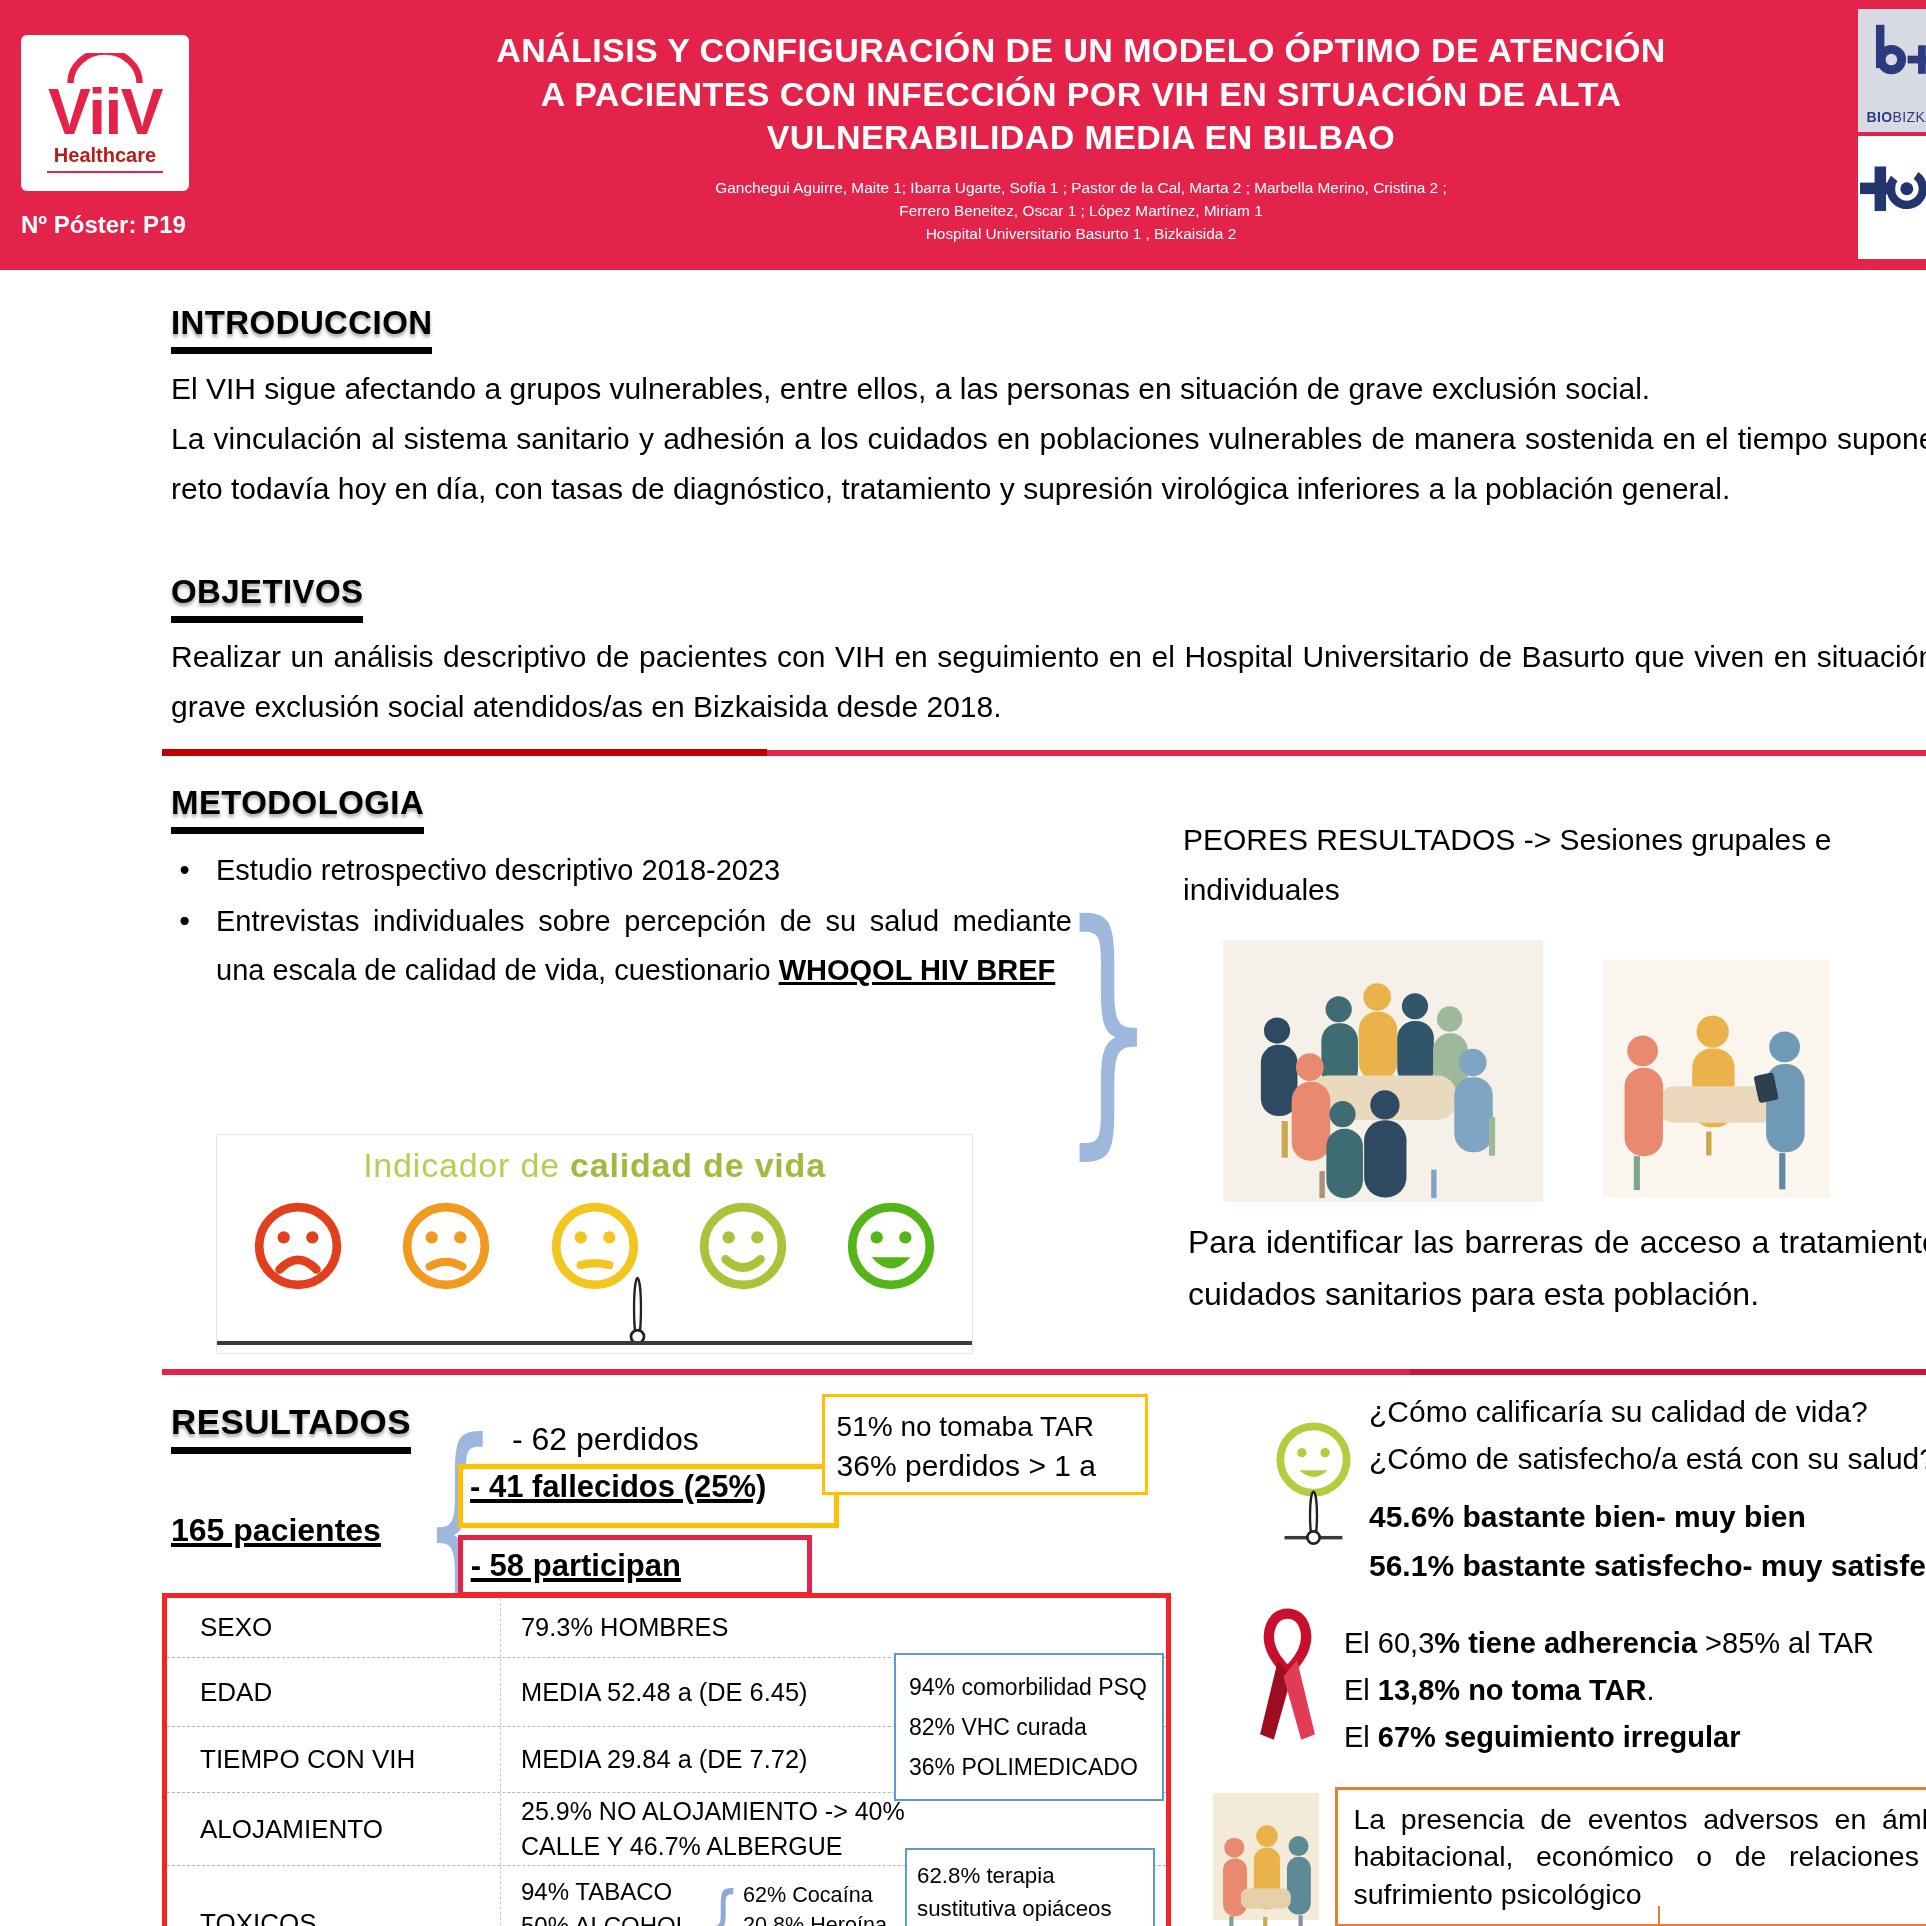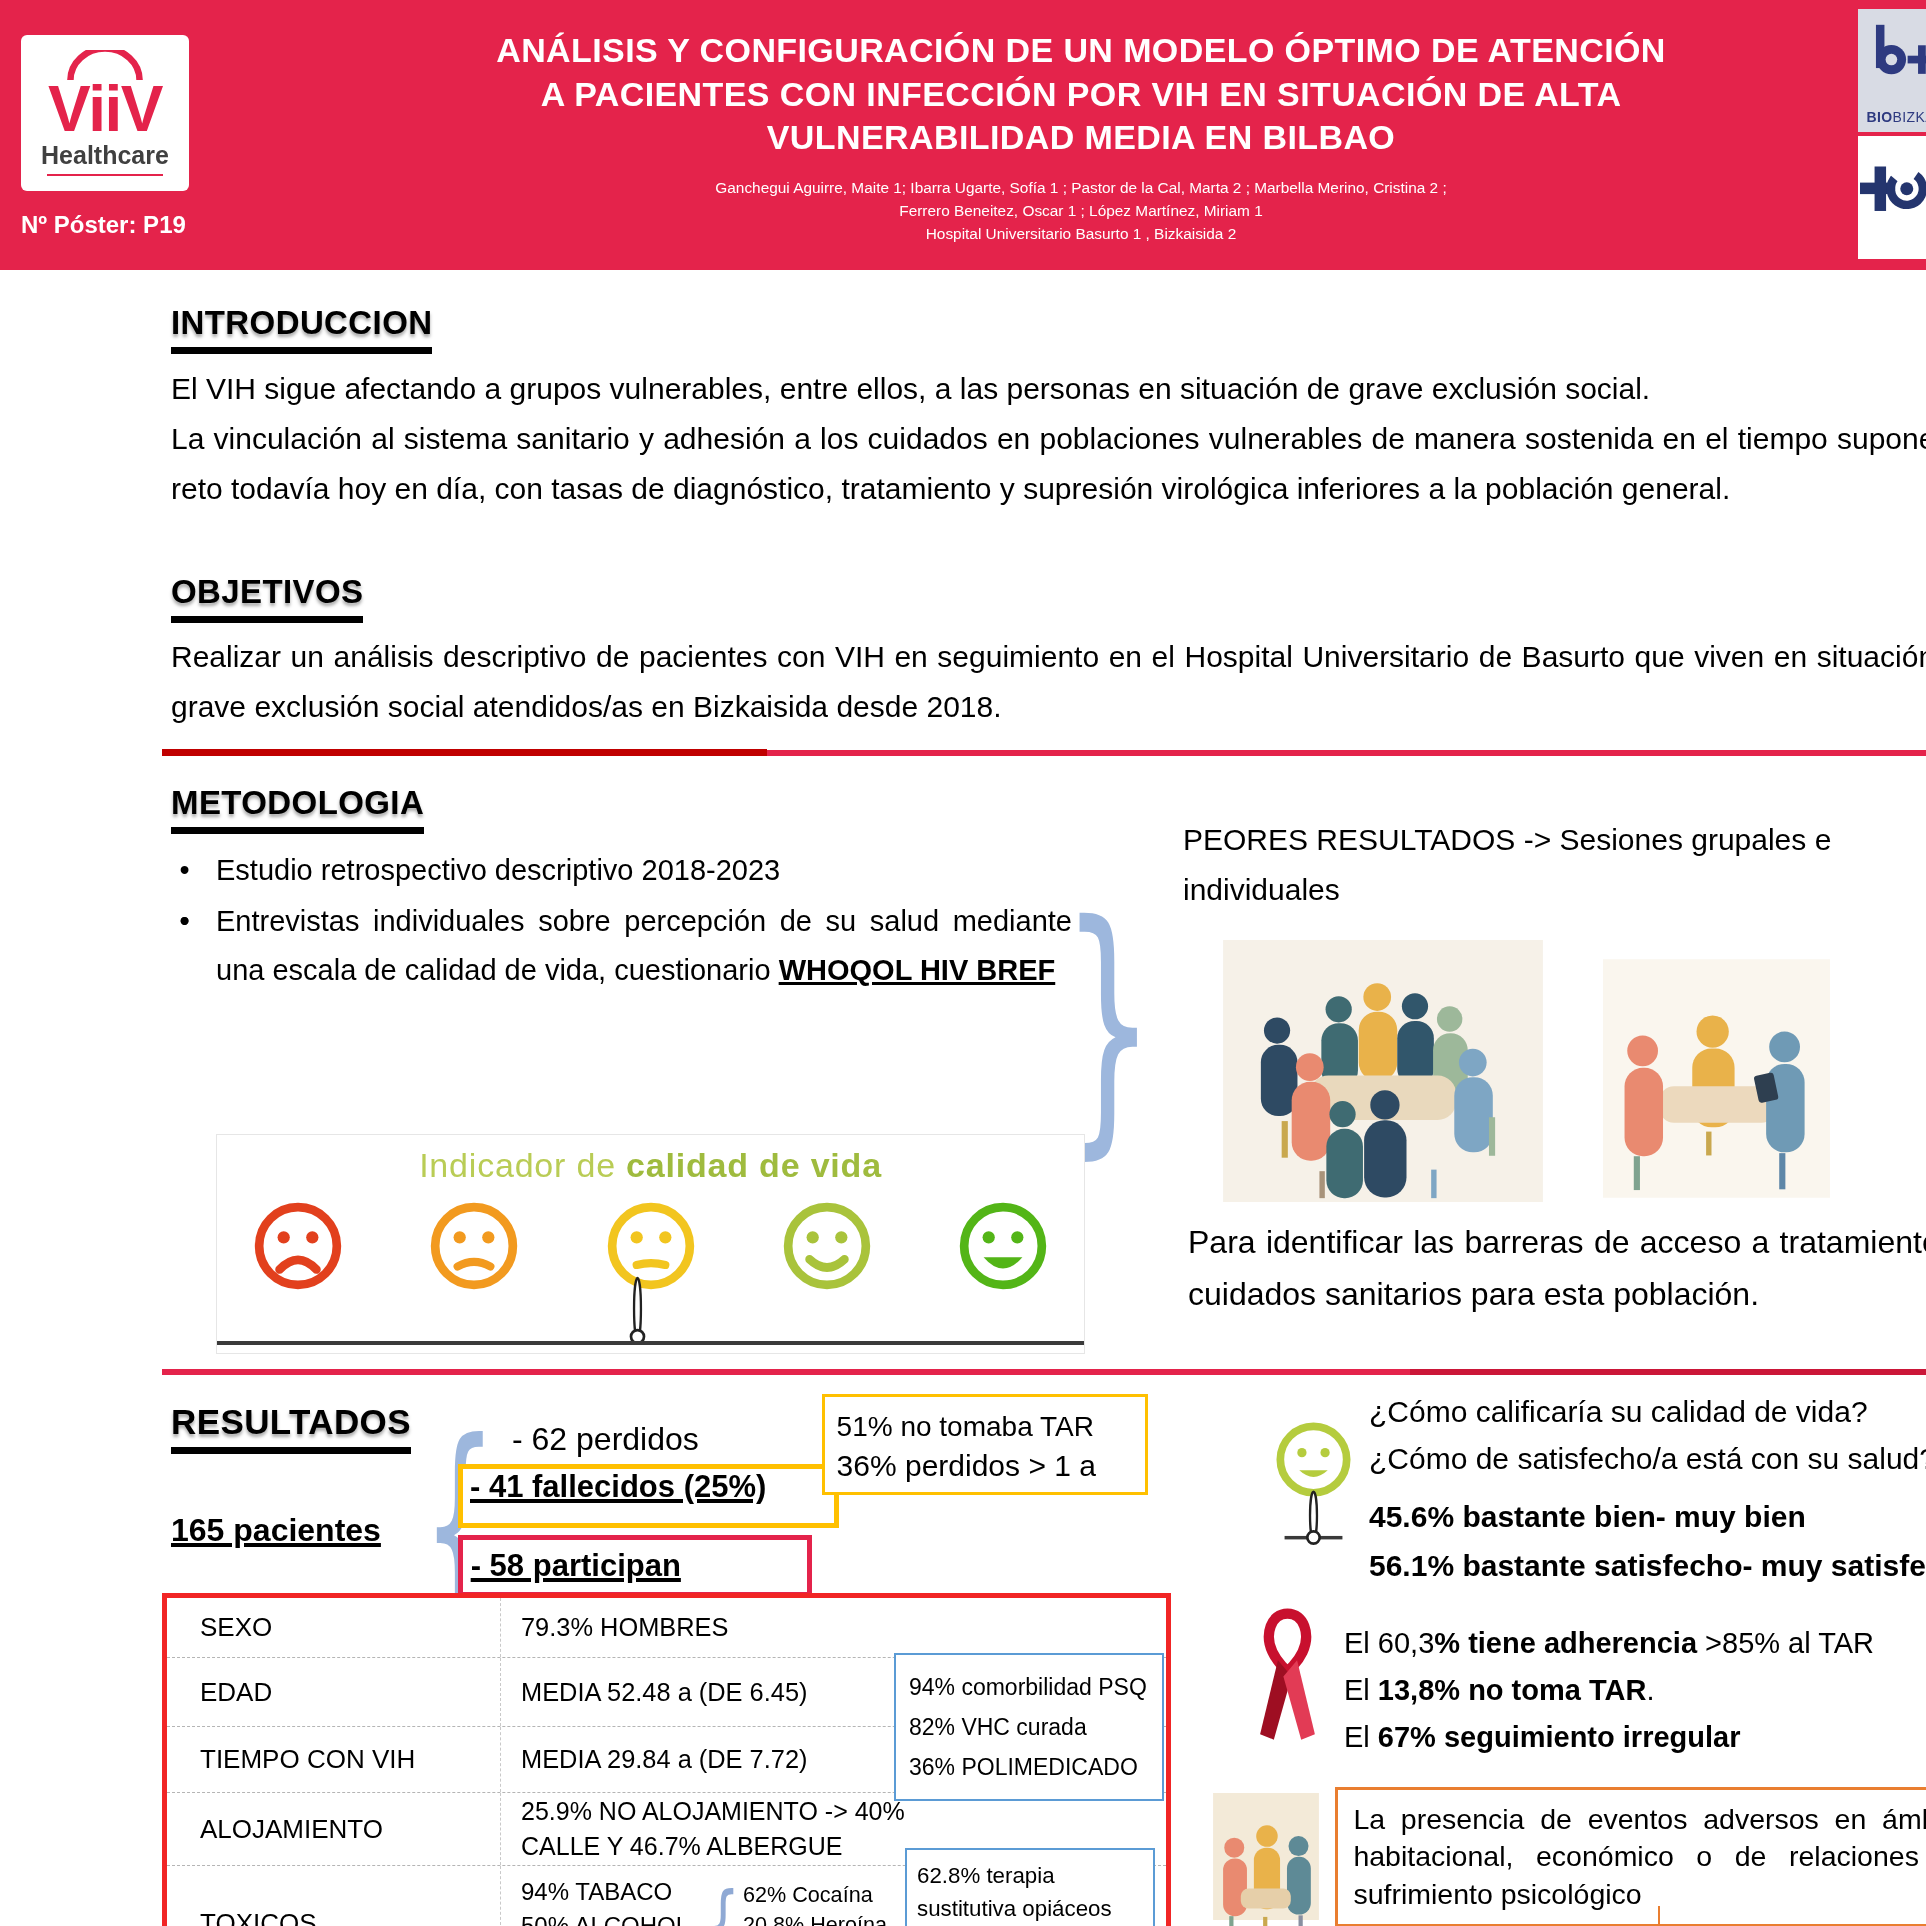--- a/index.html
+++ b/index.html
@@ -8,21 +8,21 @@
     width:2123px; height:2578px; position:relative;
     font-family:"Liberation Sans", sans-serif; color:#000;
   }
   .abs { position:absolute; }
 
   
   .banner { left:0; top:0; width:2123px; height:270px; background:#E4234B; }
   .viiv-card { left:21px; top:35px; width:168px; height:156px; background:#fff; border-radius:6px;
     display:flex; flex-direction:column; align-items:center; justify-content:center; }
   .viiv-brand { color:#E4234B; font-size:64px; font-weight:bold; letter-spacing:-1.5px; line-height:0.9; }
-  .viiv-sub { color:#404040; font-size:25px; font-weight:bold; margin-top:2.3px; }
+  .viiv-sub { color:#b91c1c; font-size:20px; font-weight:bold; margin-top:2.3px; }
   .viiv-rule { width:116px; height:1.9px; background:#E4234B; margin-top:3.9px; }
   .poster-no { left:21px; top:211px; color:#fff; font-size:24px; font-weight:bold; }
   .title-wrap { left:455px; top:29px; width:1252px; text-align:center; color:#fff; }
   .title-line { font-size:34px; font-weight:bold; line-height:1.28; letter-spacing:0.4px; }
   .authors { margin-top:16px; font-size:15.4px; line-height:1.5; font-weight:500; }
   .bio-logo { left:1858px; top:8.5px; width:259px; height:123px; display:flex; }
   .bio-left { width:131px; background:#D8DBE4; position:relative; }
   .bio-name { position:absolute; left:8.5px; bottom:6.2px; font-size:14px; color:#2E3A80; letter-spacing:0.4px; }
   .bio-name b { font-weight:bold; }
   .osa-card { left:1858px; top:136px; width:266px; height:123px; background:#fff; overflow:hidden; }
@@ -38,21 +38,21 @@
 
   
   .met-li { position:relative; padding-left:45px; font-size:29px; line-height:1.7;
     text-align:justify; margin-bottom:1.5px; }
   .met-bullet { position:absolute; left:8.5px; top:0; }
   .whoqol { font-weight:bold; text-decoration:underline; text-decoration-thickness:3.1px; }
 
   .brace { color:#9DB7DD; font-family:"DejaVu Sans", sans-serif; font-weight:normal; line-height:1; }
 
   
-  .indicador { left:216px; top:1134px; width:869px; height:220px; background:#fff; border:0.8px solid #e6e6e6; }
+  .indicador { left:216px; top:1134px; width:757px; height:220px; background:#fff; border:0.8px solid #e6e6e6; }
   .ind-title { text-align:center; margin-top:10.8px; font-size:34px; color:#B9CC55; letter-spacing:0.8px; }
   .ind-title b { color:#9FBB3E; font-weight:bold; }
   .faces { display:flex; justify-content:space-between; padding:15.4px 23px 0 23px; }
   .ind-line { position:absolute; left:0; right:0; bottom:7.7px; height:3.9px; background:#3a3a3a; }
 
   
   .ybox { border:5px solid #FFC000; background:#fff; }
   .rbox { border:5px solid #E4234B; background:#fff; }
   .obox { border:3.9px solid #E97E30; background:#fff; }
   .bluebox { border:2.7px solid #5B9BD5; background:#fff; }

